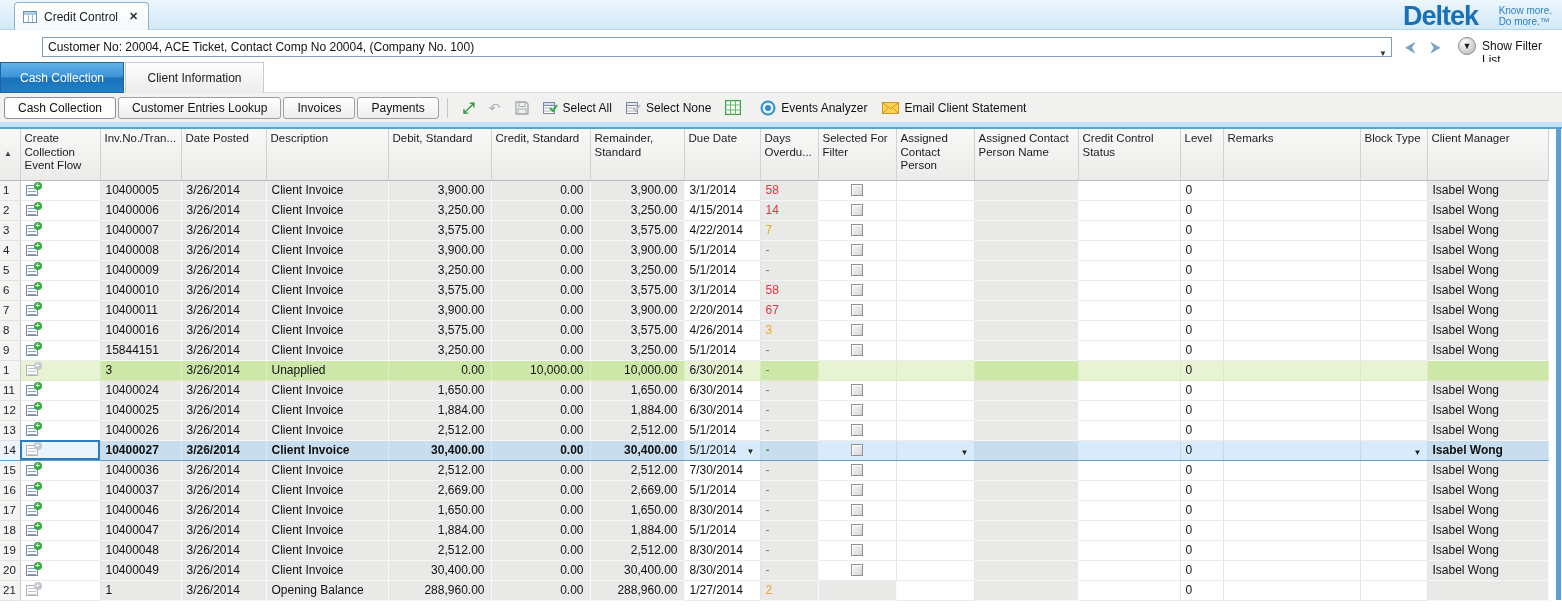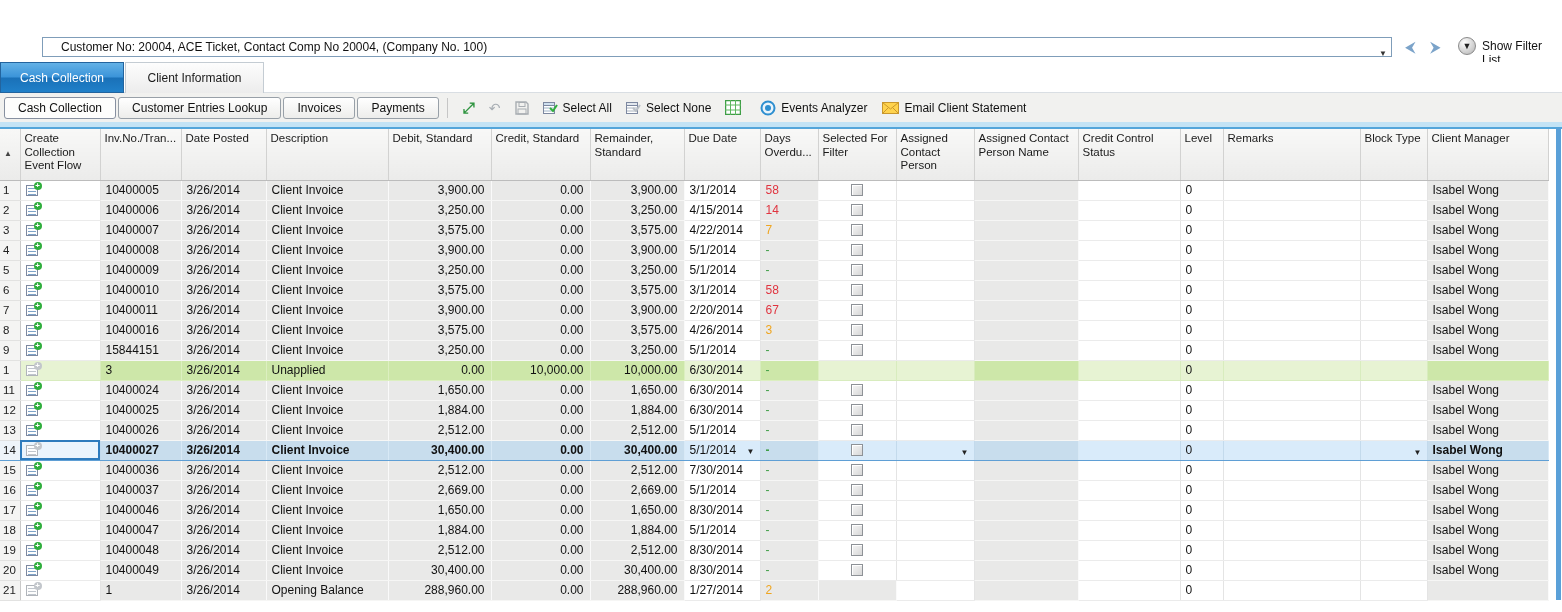--- a/index.html
+++ b/index.html
@@ -16,21 +16,21 @@
   .grid-ico:before { content:""; position:absolute; left:0; top:0; right:0; height:3px; background:#aecbe4; }
   .grid-ico:after { content:""; position:absolute; left:4px; top:3px; bottom:0; width:1px; background:#9fb9d0; box-shadow:4px 0 0 #9fb9d0; }
   .close-x { font-size:11px; font-weight:bold; color:#333; margin-left:4px; cursor:default; }
   .logo { position:absolute; right:84px; top:1px; font-size:27px; font-weight:bold; color:#1b6fb5; letter-spacing:-1px; }
   .tagline { position:absolute; right:10px; top:5px; font-size:10px; line-height:11px; color:#2d7fc0; }
 
   
   .show-row { position:absolute; left:0; top:30px; width:1562px; height:32px; background:#fff; }
   .show-label { position:absolute; left:6px; top:9px; font-size:11px; color:#111;margin-left:48px; }
   .combo { position:absolute; left:42px; top:7px; width:1350px; height:20px; border:1px solid #7f9db9; background:#fff;
-    font-size:12px; color:#111; line-height:18px; padding:0 18px 0 18px; white-space:nowrap; overflow:hidden; }
+    font-size:12px; color:#111; line-height:18px; padding:0 18px 0 5px; white-space:nowrap; overflow:hidden; }
   .combo-arrow { position:absolute; right:4px; top:7px; font-size:8px; color:#333; }
   .nav-arrow { position:absolute; top:8px; font-size:15px; color:#7ba3c9; }
   .nav-left { left:1405px; } .nav-right { left:1430px; }
   .flist-btn { position:absolute; left:1458px; top:7px; width:18px; height:18px; border-radius:50%;
     background:radial-gradient(circle at 35% 30%,#ffffff,#c9c9c9 70%,#a9a9a9); border:1px solid #8a8a8a;
     display:flex; align-items:center; justify-content:center; font-size:9px; color:#222; }
   .flist-label { position:absolute; left:1482px; top:9px; font-size:12px; color:#111; }
 
   
   .main-tabs { position:absolute; left:0; top:62px; width:1562px; height:31px; background:#fff; border-bottom:1px solid #d9dee3; }
@@ -90,20 +90,32 @@
 
   .right-border { position:absolute; left:1556px; top:128px; width:5px; height:472px; background:#5aa0d8; }
 
   svg { display:block; }
 </style>
 </head>
 <body>
 
 <div id="app">
 
+  <div class="top-strip">
+    <div class="doc-tab">
+      <span class="grid-ico"></span>
+      <span>Credit Control</span>
+      <span class="close-x">✕</span>
+    </div>
+    <div class="logo">Deltek</div>
+    <div class="tagline">
+      <div>Know more.</div>
+      <div>Do more.™</div>
+    </div>
+  </div>
 
   <div class="show-row">
     <span class="show-label">Show:</span>
     <div class="combo">
       <span>Customer No: 20004, ACE Ticket, Contact Comp No 20004, (Company No. 100)</span>
       <span class="combo-arrow">▼</span>
     </div>
     <span class="nav-arrow nav-left">⮜</span>
     <span class="nav-arrow nav-right">⮞</span>
     <div class="flist-btn">▼</div>

